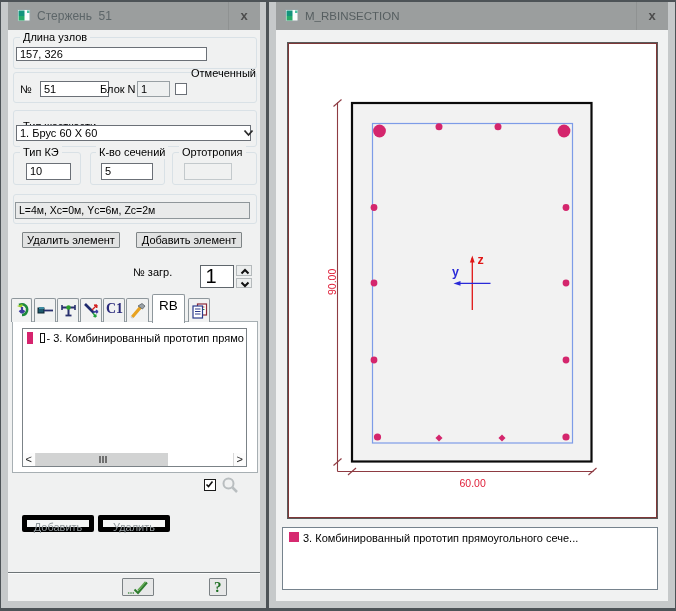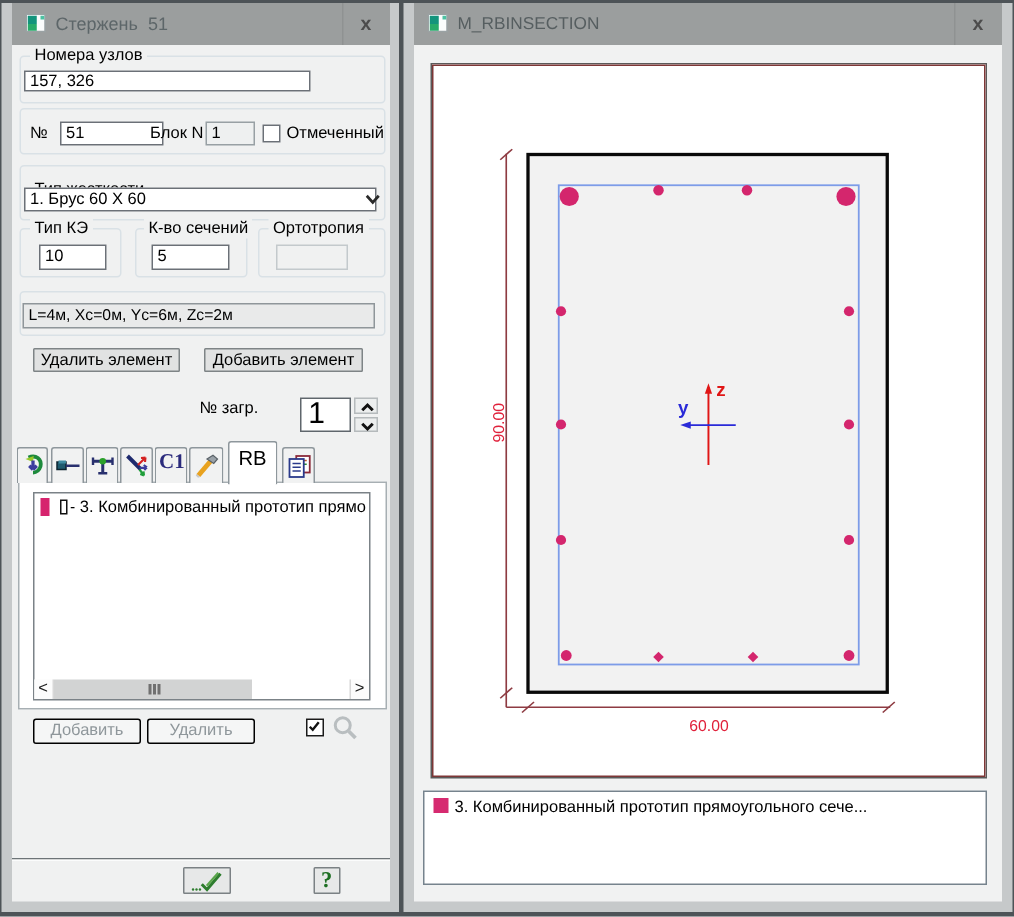--- a/index.html
+++ b/index.html
@@ -7,21 +7,21 @@
 body{font-family:"Liberation Sans",sans-serif;background:#4d5357;position:relative;-webkit-font-smoothing:antialiased;}
 .abs{position:absolute;}
 .band{position:absolute;background:#c6c9ca;}
 .title{position:absolute;background:#9b9e9e;height:28px;top:2px;}
 .client{position:absolute;top:30px;}
 .gb{position:absolute;border:1px solid #d9e1e6;border-radius:3px;}
 .gblbl{position:absolute;background:#f0f1f1;padding:0 3px;font-size:11px;color:#000;white-space:nowrap;line-height:13px;}
 .inp{position:absolute;background:#fff;border:1px solid #6b7077;font-size:11px;color:#000;line-height:15px;padding-left:3px;white-space:nowrap;overflow:hidden;}
 .lbl{position:absolute;font-size:11px;color:#000;white-space:nowrap;}
 .btn{position:absolute;background:#e1e2e2;border:1px solid #7e8486;border-radius:1px;font-size:11px;color:#000;text-align:center;}
-.btnd{position:absolute;background:#f5f6f6;border:1px solid #000000;border-radius:2px;font-size:11px;color:#8f979b;text-align:center;}
+.btnd{position:absolute;background:#f5f6f6;border:5px solid #000000;border-radius:2px;font-size:11px;color:#8f979b;text-align:center;margin-top:36px;}
 .tab{position:absolute;top:268px;height:24px;background:#f1f2f2;border:1px solid #8e979c;border-bottom:none;border-radius:2px 2px 0 0;}
 .ticon{position:absolute;left:2px;top:3px;}
 </style>
 </head>
 <body>
 
 <div class="band" style="left:1px;top:2px;width:265px;height:606px;"></div>
 <div class="band" style="left:269px;top:2px;width:406px;height:606px;"></div>
 
 <div class="title" style="left:8px;width:252px;">
@@ -32,30 +32,30 @@
     <rect x="1.5" y="7" width="6" height="4.5" fill="#28ab6a"></rect>
     <rect x="10" y="1.5" width="2.5" height="2.5" fill="#4cc2a2"></rect>
   </svg>
   <span class="abs" style="left:29px;top:0;line-height:28px;font-size:12px;color:#5d6669;">Стержень&nbsp;&nbsp;51</span>
   <div class="abs" style="left:220px;top:0;width:1px;height:28px;background:#8f9292;"></div>
   <span class="abs" style="left:228px;top:0;width:16px;line-height:27px;text-align:center;font-size:13px;font-weight:bold;color:#4c4c4c;">x</span>
 </div>
 <div class="client" style="left:8px;width:252px;height:571px;background:#f0f1f1;">
 
   <div class="gb" style="left:5px;top:7px;width:244px;height:32px;"></div>
-  <span class="gblbl" style="left:12px;top:1px;">Номера узлов</span>
+  <span class="gblbl" style="left:12px;top:1px;">Длина узлов</span>
   <div class="inp" style="left:8px;top:17px;width:191px;height:14px;line-height:12px;">157, 326</div>
 
   <div class="gb" style="left:5px;top:42px;width:244px;height:31px;"></div>
   <span class="lbl" style="left:12px;top:53px;">№</span>
   <div class="inp" style="left:32px;top:51px;width:69px;height:16px;">51</div>
   <span class="lbl" style="left:92px;top:53px;text-align:right;">Блок N</span>
   <div class="inp" style="left:129px;top:51px;width:33px;height:16px;background:#eef0f0;border-color:#98a0a4;">1</div>
   <div class="abs" style="left:167px;top:52.5px;width:12px;height:12px;background:#fff;border:1px solid #6b7077;"></div>
-  <span class="lbl" style="left:183px;top:53px;text-align:center;">Отмеченный</span>
+  <span class="lbl" style="left:183px;top:37px;text-align:center;">Отмеченный</span>
 
   <div class="gb" style="left:5px;top:80px;width:244px;height:37px;"></div>
   <span class="gblbl" style="left:12px;top:74px;margin-top:16px;">Тип жесткости</span>
   <div class="inp" style="left:8px;top:95px;width:235px;height:16px;line-height:14px;">1. Брус 60 X 60</div>
   <svg class="abs" style="left:235px;top:99px;" width="11" height="8" viewBox="0 0 11 8">
       <path d="M1.5 1.5 L5.5 6 L9.5 1.5" stroke="#2a2a2a" stroke-width="1.8" fill="none"></path>
     </svg>
 
   <div class="gb" style="left:5px;top:122px;width:68px;height:33px;"></div>
   <span class="gblbl" style="left:12px;top:116px;">Тип КЭ</span>

